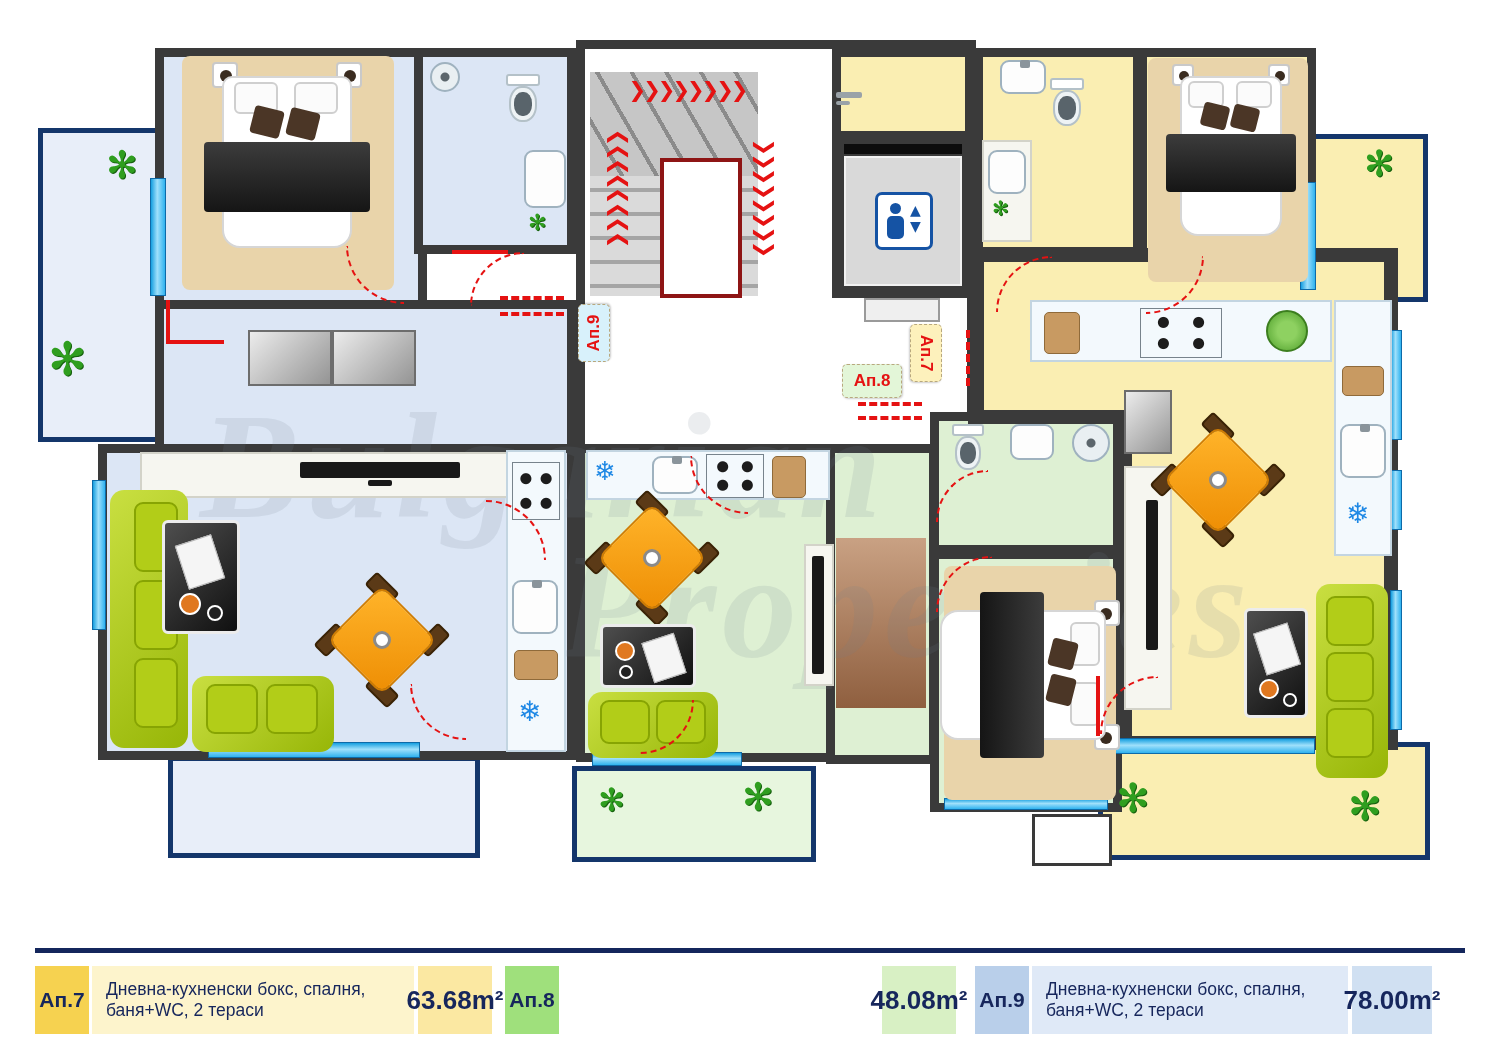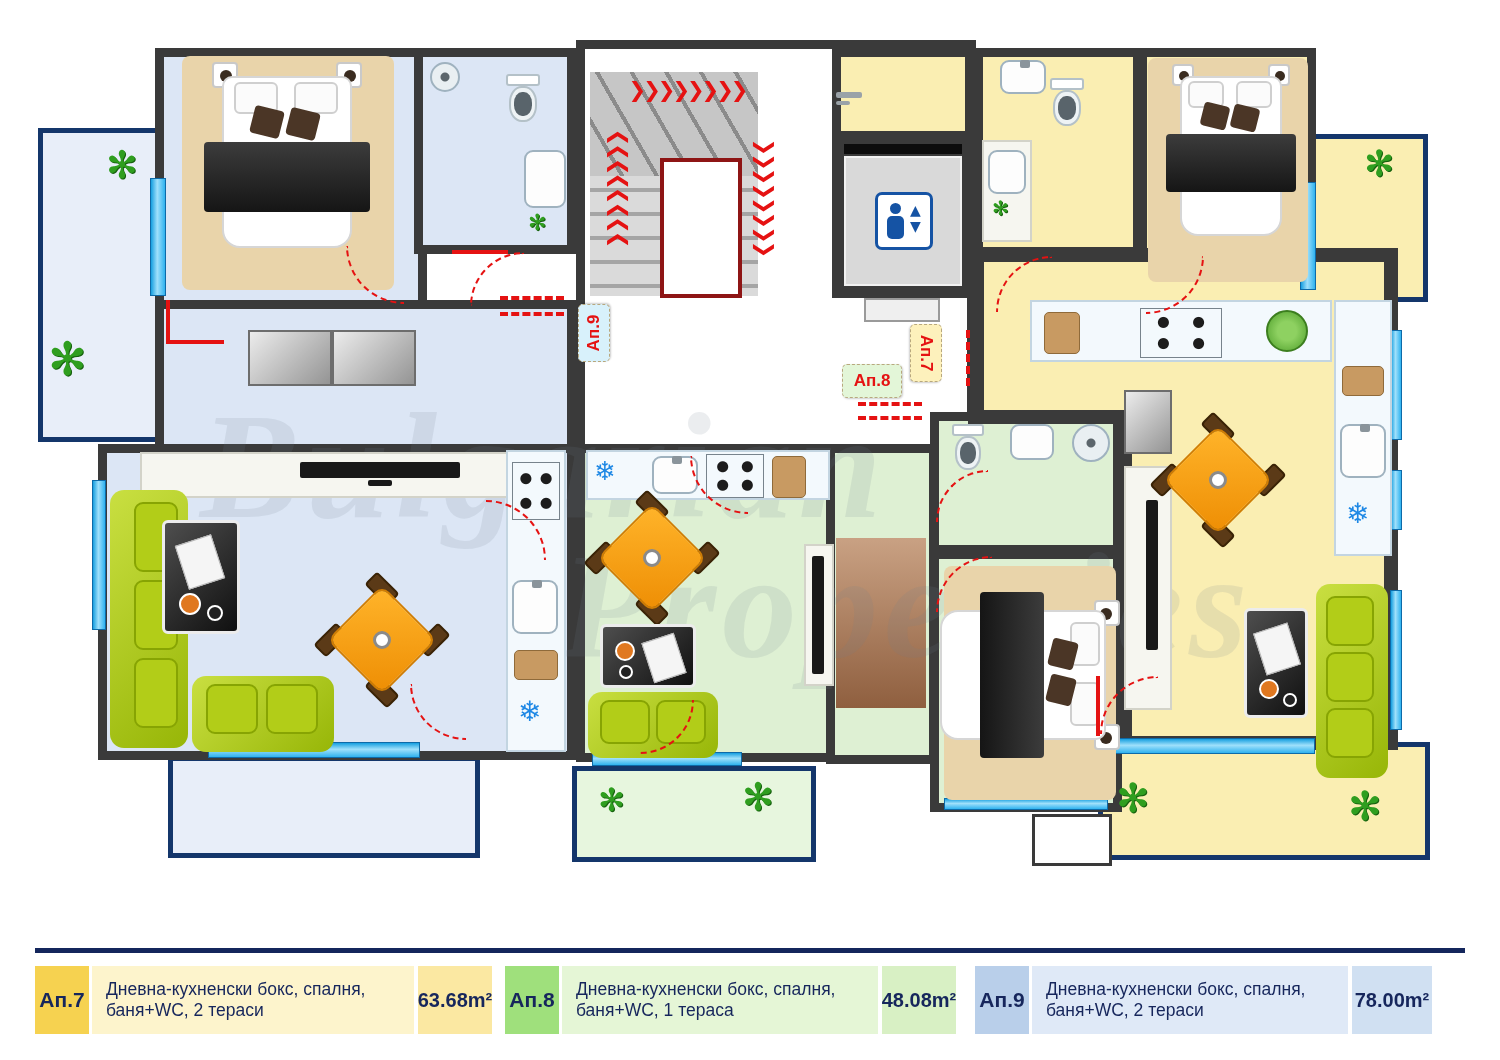--- a/index.html
+++ b/index.html
@@ -73,21 +73,21 @@
   .elev-icon{position:absolute;background:#fff;border:3px solid #1553a4;border-radius:7px;box-sizing:border-box;}
   .ep-head{position:absolute;background:#1553a4;border-radius:50%;}
   .ep-body{position:absolute;background:#1553a4;border-radius:5px;}
   .ep-arr{position:absolute;color:#1553a4;font-size:14px;line-height:11px;font-family:"DejaVu Sans",sans-serif;font-weight:bold;}
   .handle{position:absolute;background:#9aa2a8;border-radius:2px;}
   .wm{position:absolute;color:rgba(115,125,145,0.14);font-family:"Liberation Serif",serif;
       font-weight:bold;font-style:italic;font-size:150px;letter-spacing:6px;white-space:nowrap;pointer-events:none;}
   .lg-box{position:absolute;display:flex;align-items:center;box-sizing:border-box;color:#16265c;}
   .lg-label{justify-content:center;font-weight:bold;font-size:21px;}
   .lg-desc{padding:0 14px;font-size:17.5px;line-height:1.18;}
-  .lg-area{justify-content:center;font-weight:bold;font-size:20px;}
+  .lg-area{justify-content:center;font-weight:bold;font-size:26px;}
   .rule{position:absolute;background:#14265c;}
   .title{position:absolute;font-size:31px;font-weight:bold;color:#14265c;text-align:right;}
   .landing{position:absolute;background:#fff;border:3px solid #3a3a3a;box-sizing:border-box;}
   .step{position:absolute;background:#efefef;border:2px solid #9a9a9a;box-sizing:border-box;}
 </style>
 </head>
 <body>
 
 <div id="canvas">
 
@@ -376,23 +376,20 @@
   <div class="lg-box lg-desc" style="left: 92px; top: 966px; width: 322px; height: 68px; background: rgb(253, 244, 204);">
       <span>Дневна-кухненски бокс, спалня, баня+WC, 2 тераси</span>
     </div>
   <div class="lg-box lg-area" style="left: 418px; top: 966px; width: 74px; height: 68px; background: rgb(251, 232, 162);">
       <span>63.68m²</span>
     </div>
 
   <div class="lg-box lg-label" style="left: 505px; top: 966px; width: 54px; height: 68px; background: rgb(159, 224, 124);">
       <span>Ап.8</span>
     </div>
-  <div class="lg-box lg-desc" style="left: 562px; top: 966px; width: 316px; height: 68px; background: rgb(229, 246, 214);">
-      <span>Дневна-кухненски бокс, спалня, баня+WC, 1 тераса</span>
-    </div>
   <div class="lg-box lg-area" style="left: 882px; top: 966px; width: 74px; height: 68px; background: rgb(216, 240, 196);">
       <span>48.08m²</span>
     </div>
 
   <div class="lg-box lg-label" style="left: 975px; top: 966px; width: 54px; height: 68px; background: rgb(185, 207, 234);">
       <span>Ап.9</span>
     </div>
   <div class="lg-box lg-desc" style="left: 1032px; top: 966px; width: 316px; height: 68px; background: rgb(223, 233, 247);">
       <span>Дневна-кухненски бокс, спалня, баня+WC, 2 тераси</span>
     </div>

